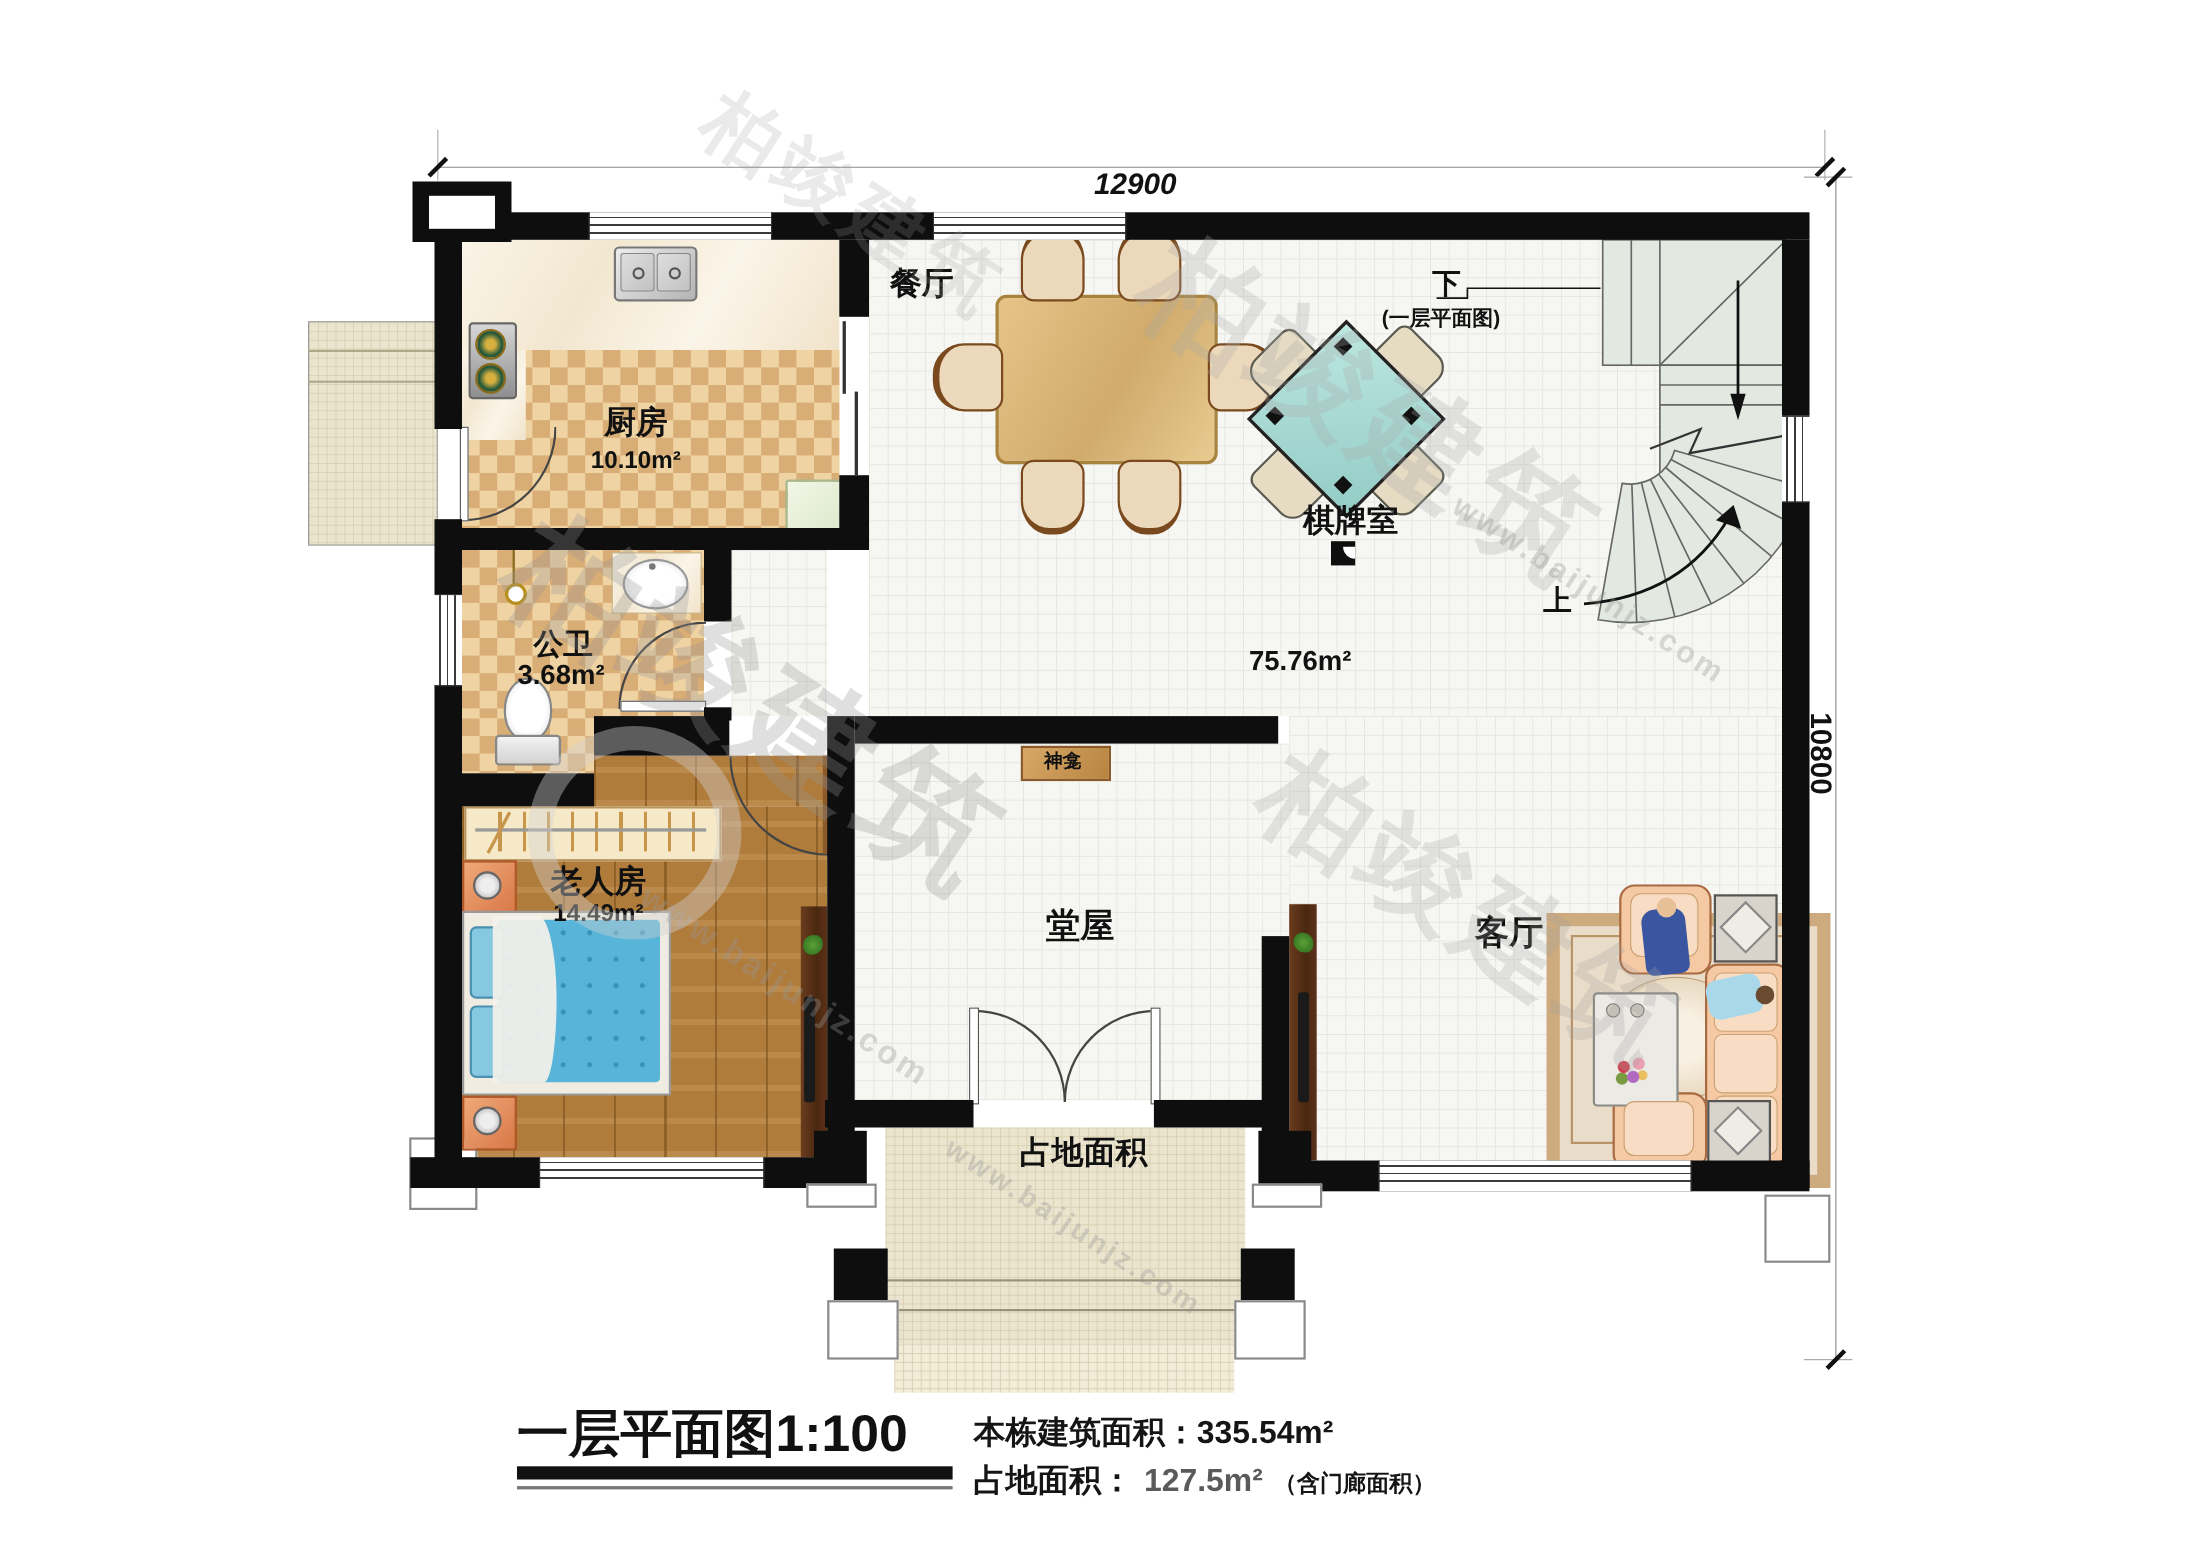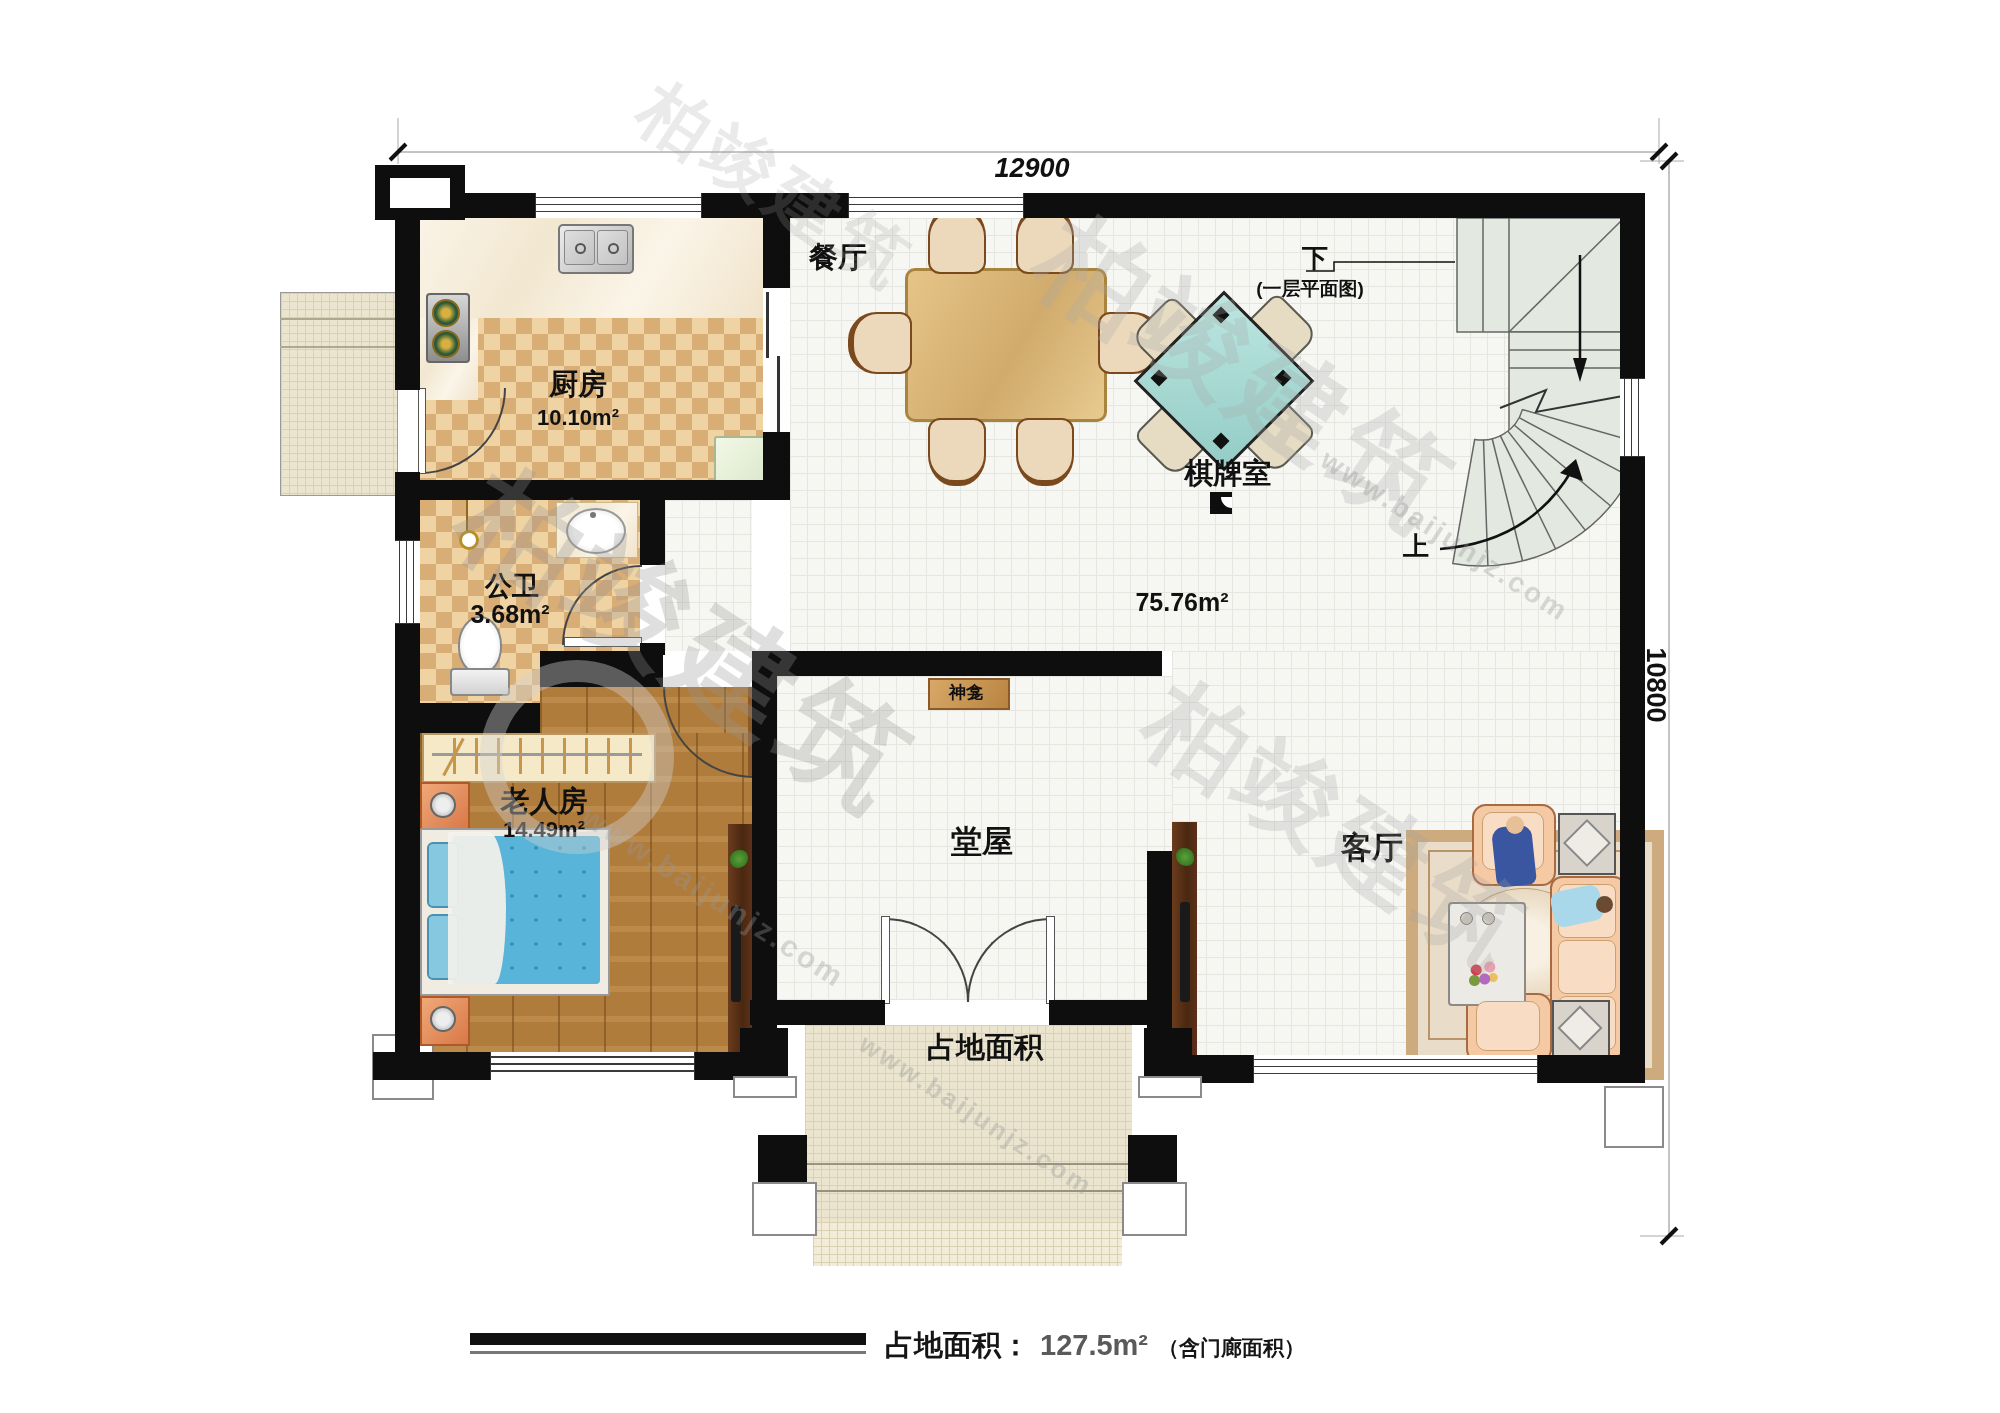--- a/index.html
+++ b/index.html
@@ -250,23 +250,29 @@
   <div class="lbl" style="left:512px;top:586px;font-size:27px;">公卫</div>
   <div class="lbl" style="left:510px;top:614px;font-size:25px;">3.68m²</div>
   <div class="lbl" style="left:544px;top:802px;font-size:29px;">老人房</div>
   <div class="lbl" style="left:544px;top:830px;font-size:22px;">14.49m²</div>
   <div class="lbl" style="left:1182px;top:602px;font-size:25px;">75.76m²</div>
   <div class="lbl" style="left:982px;top:842px;font-size:31px;">堂屋</div>
   <div class="lbl" style="left:966px;top:692px;font-size:17px;z-index:27;">神龛</div>
   <div class="lbl" style="left:1372px;top:848px;font-size:31px;">客厅</div>
   <div class="lbl" style="left:985px;top:1048px;font-size:29px;">占地面积</div>
 
+  <div class="abs" style="left:470px;top:1272px;z-index:26;font-weight:bold;font-size:47px;color:#111;">
+    <span>一层平面图</span><span>1:100</span>
+  </div>
   <div class="abs" style="left:470px;top:1333px;width:396px;height:12px;background:#111;z-index:26;"></div>
   <div class="abs" style="left:470px;top:1351px;width:396px;height:3px;background:#777;z-index:26;"></div>
 
+  <div class="stat-row" style="left:885px;top:1283px;font-size:29px;">
+    <span><span>本栋建筑面积：</span><span>335.54m²</span></span>
+  </div>
   <div class="stat-row" style="left:885px;top:1326px;font-size:29px;align-items:baseline;gap:10px;">
     <span>占地面积：</span>
     <span style="color:#5a5a5a;">127.5m²</span>
     <span style="font-size:21px;">（含门廊面积）</span>
   </div>
 
   <div class="wm" style="left:430px;top:560px;font-size:120px;">柏竣建筑</div>
   <div class="wm" style="left:1010px;top:300px;font-size:110px;color:rgba(170,170,170,.28);">柏竣建筑</div>
   <div class="wm" style="left:1120px;top:760px;font-size:100px;color:rgba(160,160,160,.25);">柏竣建筑</div>
   <div class="wm" style="left:620px;top:140px;font-size:70px;color:rgba(160,160,160,.22);">柏竣建筑</div>

